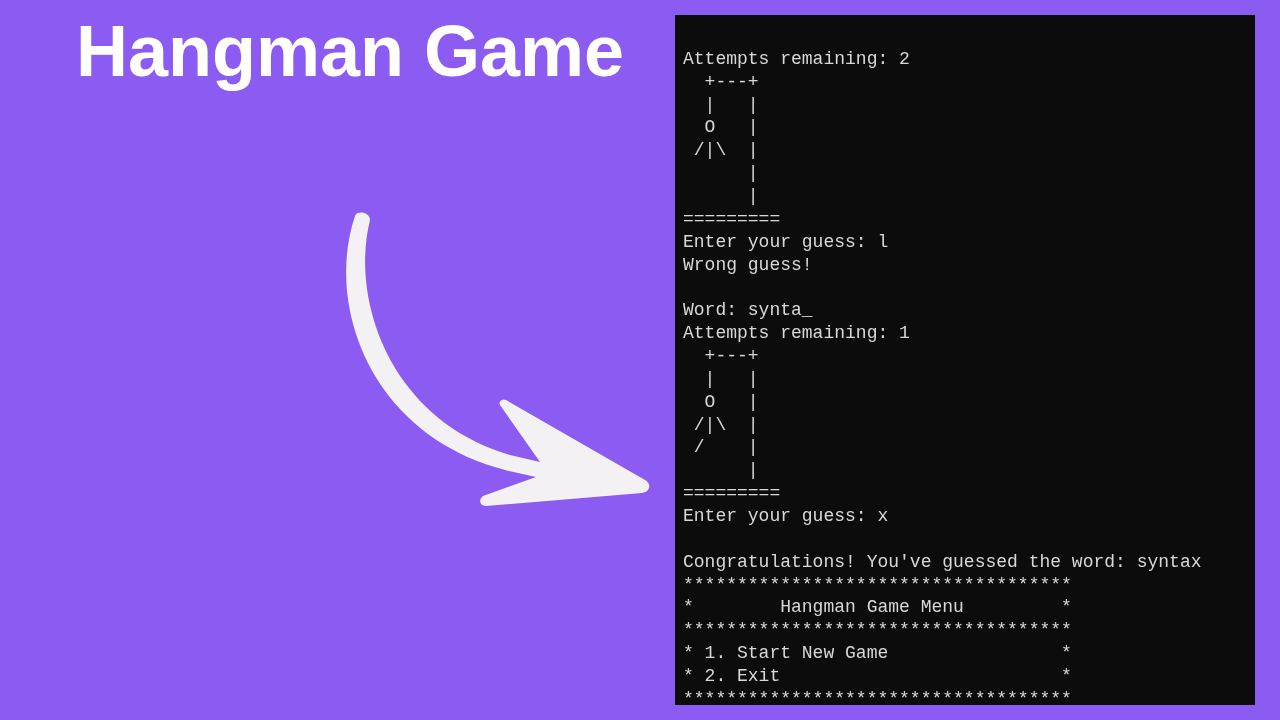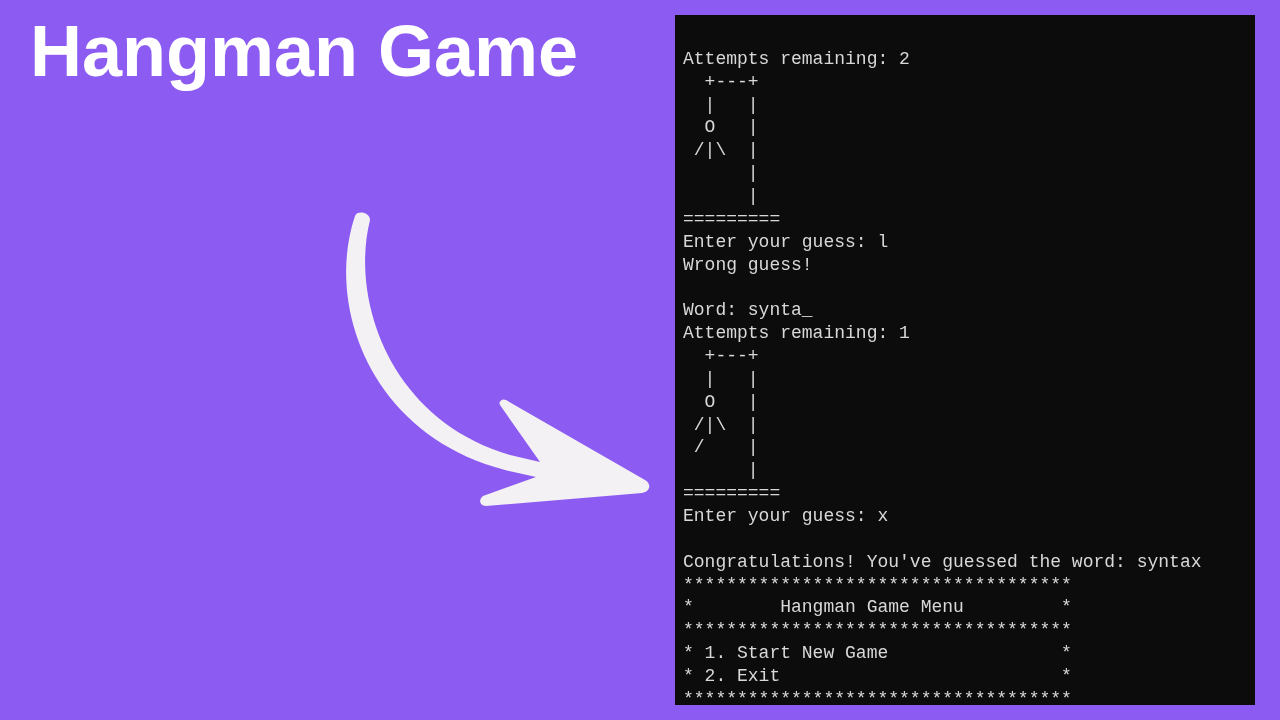--- a/index.html
+++ b/index.html
@@ -17,20 +17,21 @@
     }
     .title {
       position: absolute;
       top: 10px;
       left: 30px;
       width: 640px;
       color: #ffffff;
       font-size: 72px;
       font-weight: 900;
       line-height: 1.15;
+      text-align: center;
     }
     .arrow {
       position: absolute;
       top: 210px;
       left: 340px;
       width: 340px;
       height: 300px;
     }
     .terminal {
       position: absolute;

